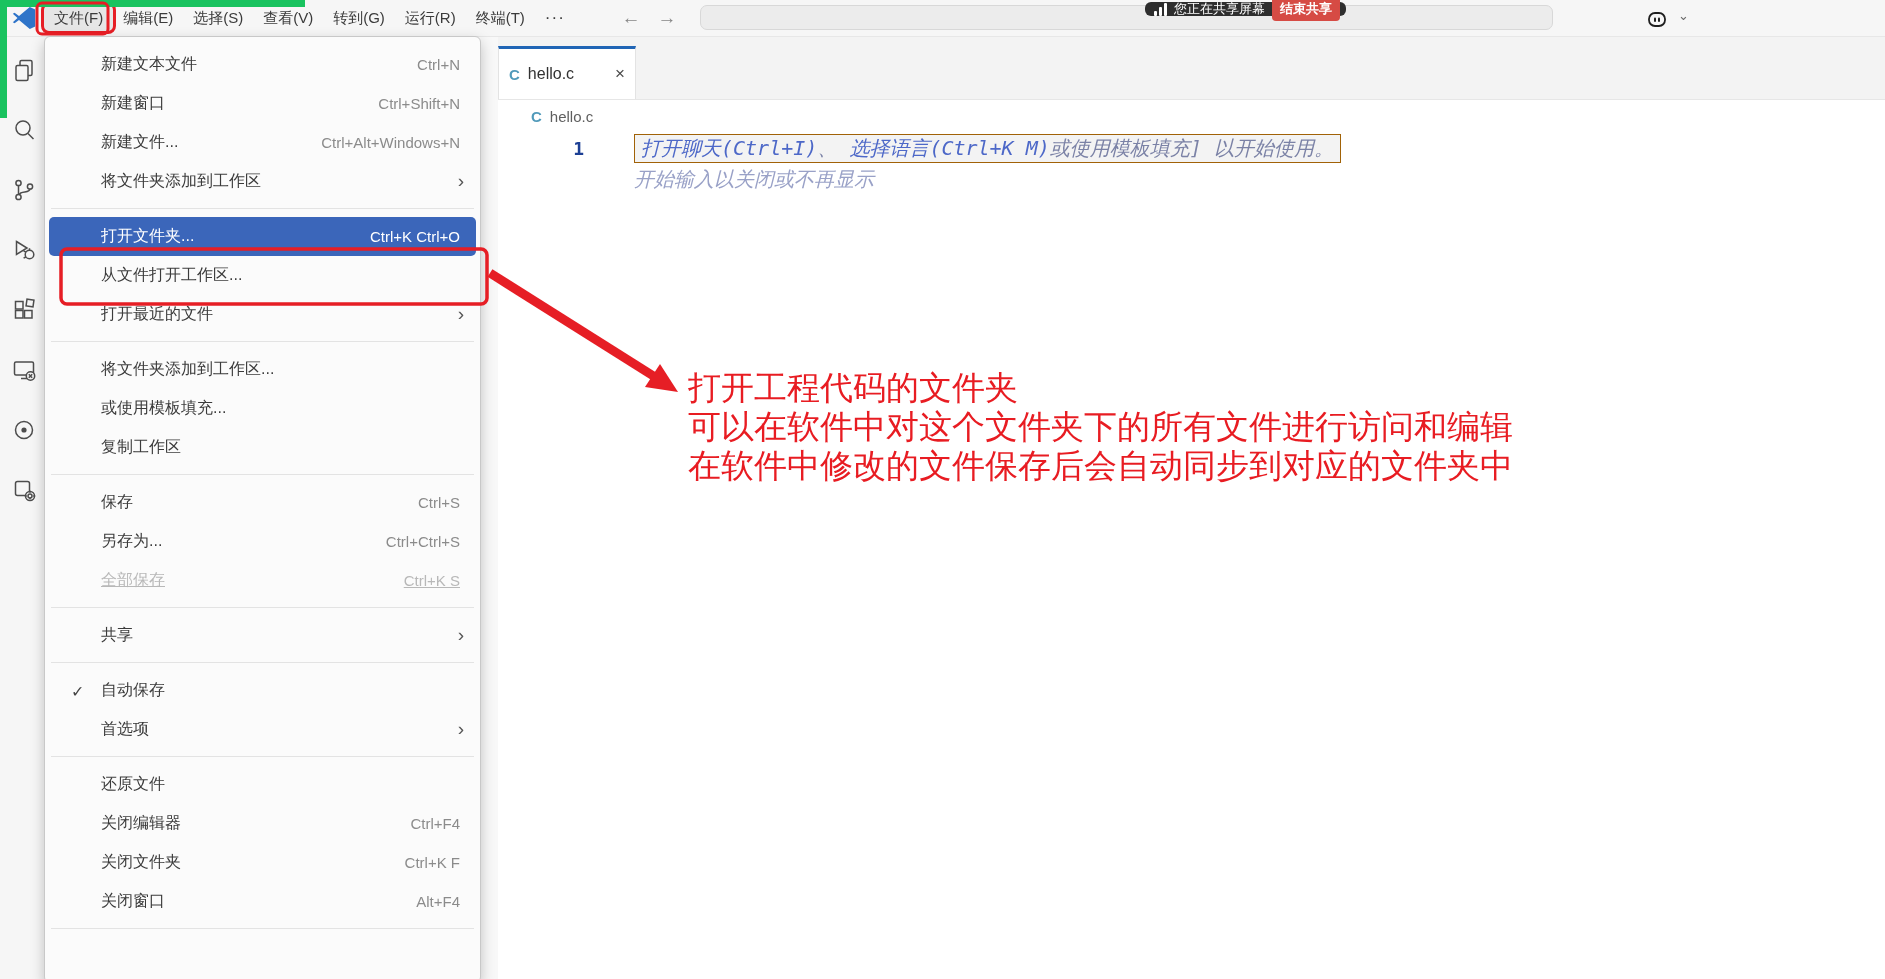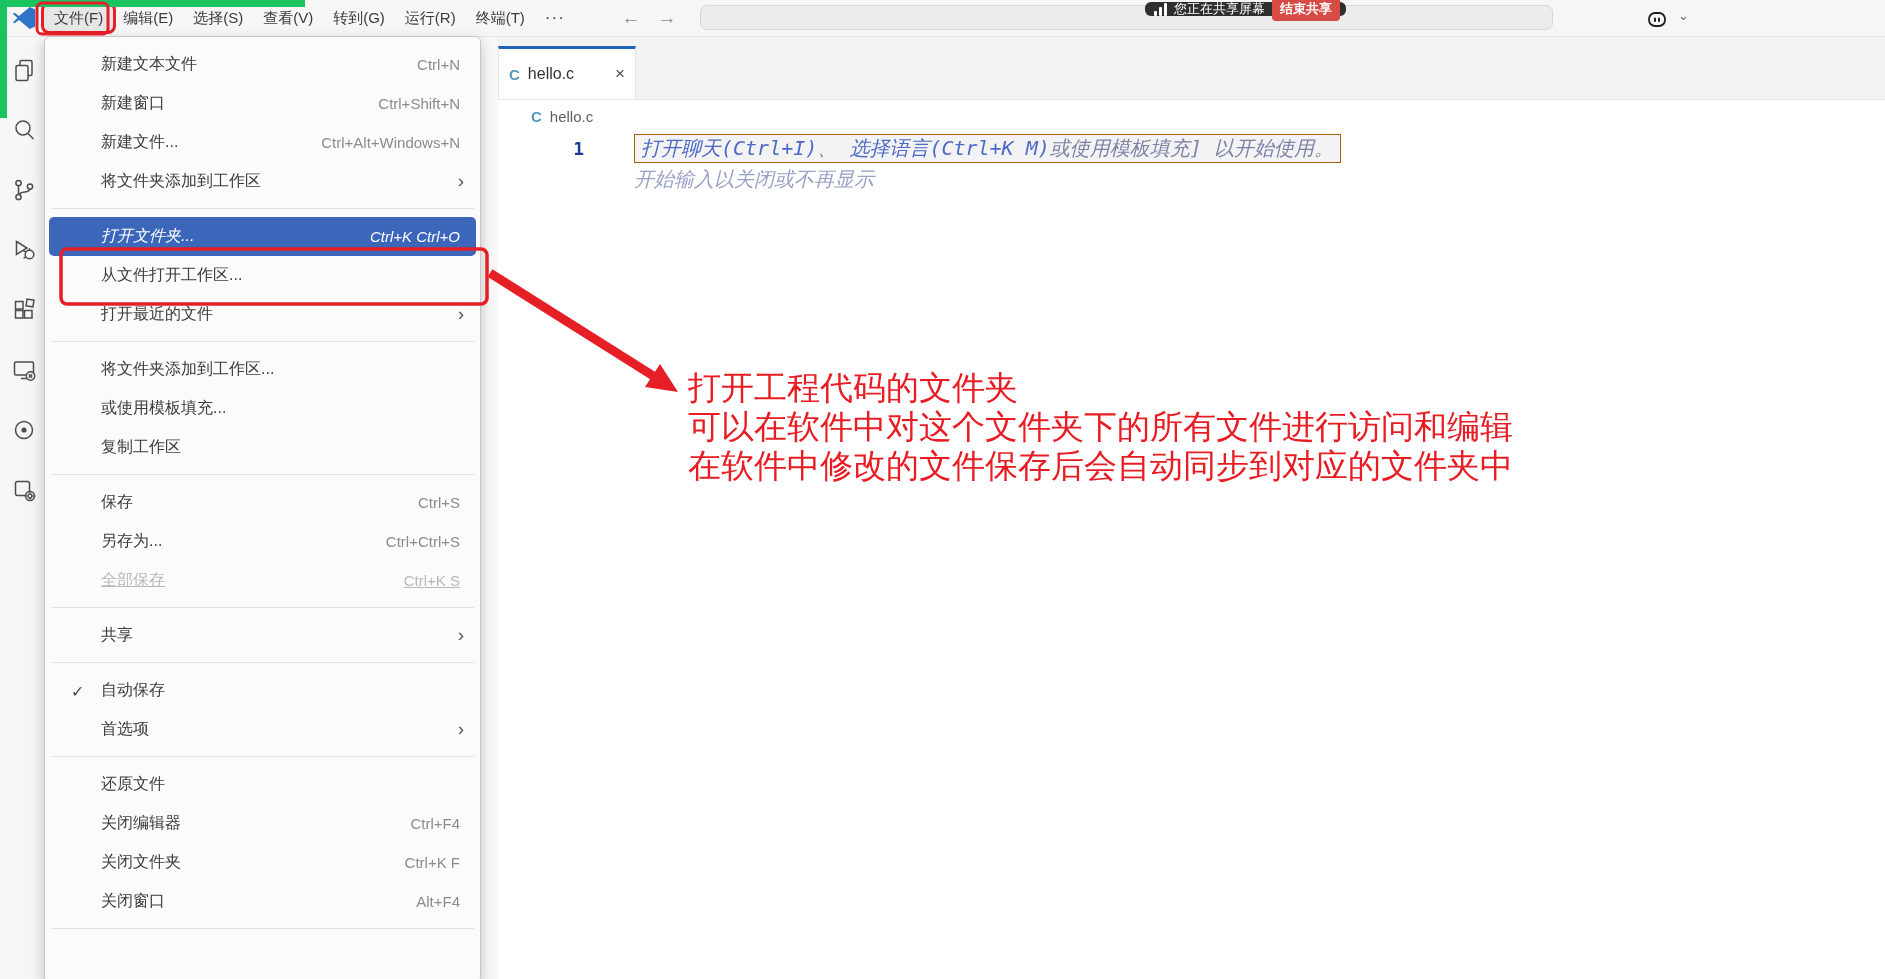--- a/index.html
+++ b/index.html
@@ -51,21 +51,21 @@
   .seg-plain{color:#7b82a6;}
   .ghost{margin-left:136px;color:#99a1c7;white-space:nowrap;}
   
   .file-menu{position:absolute;left:44px;top:36px;width:437px;height:947px;background:#fbfbfb;border:1px solid #c8c8c8;border-radius:6px;box-shadow:0 5px 14px rgba(0,0,0,0.22);box-sizing:border-box;z-index:40;padding-top:8px;}
   .menu-row{height:39px;margin:0 4px;display:flex;align-items:center;position:relative;border-radius:5px;}
   .menu-row .label{margin-left:52px;font-size:16px;color:#3b3b3b;white-space:nowrap;}
   .menu-row .shortcut{margin-left:auto;margin-right:16px;font-size:15px;color:#8b8b8b;white-space:nowrap;}
   .menu-row .check{position:absolute;left:22px;top:50%;transform:translateY(-50%);color:#444;font-size:16px;}
   .menu-row .sub-chevron{position:absolute;right:12px;top:50%;transform:translateY(-56%);color:#555;font-size:19px;}
   .menu-row.selected{background:#3b66ba;}
-  .menu-row.selected .label,.menu-row.selected .shortcut{color:#ffffff;font-style:italic;}
+  .menu-row.selected .label,.menu-row.selected .shortcut{color:#ffffff;}
   .menu-row.disabled .label,.menu-row.disabled .shortcut{color:#b8b8b8;text-decoration:underline;}
   .menu-sep{height:1px;background:#e3e3e3;margin:7px 6px 8px;}
   
   .annotation-svg{position:absolute;left:0;top:0;width:1885px;height:979px;z-index:100;pointer-events:none;}
   .red-note{position:absolute;left:688px;top:368px;z-index:90;color:#e81c22;font-size:33px;line-height:39px;font-weight:500;white-space:nowrap;}
 </style>
 </head>
 <body>
 
 <div class="titlebar">

